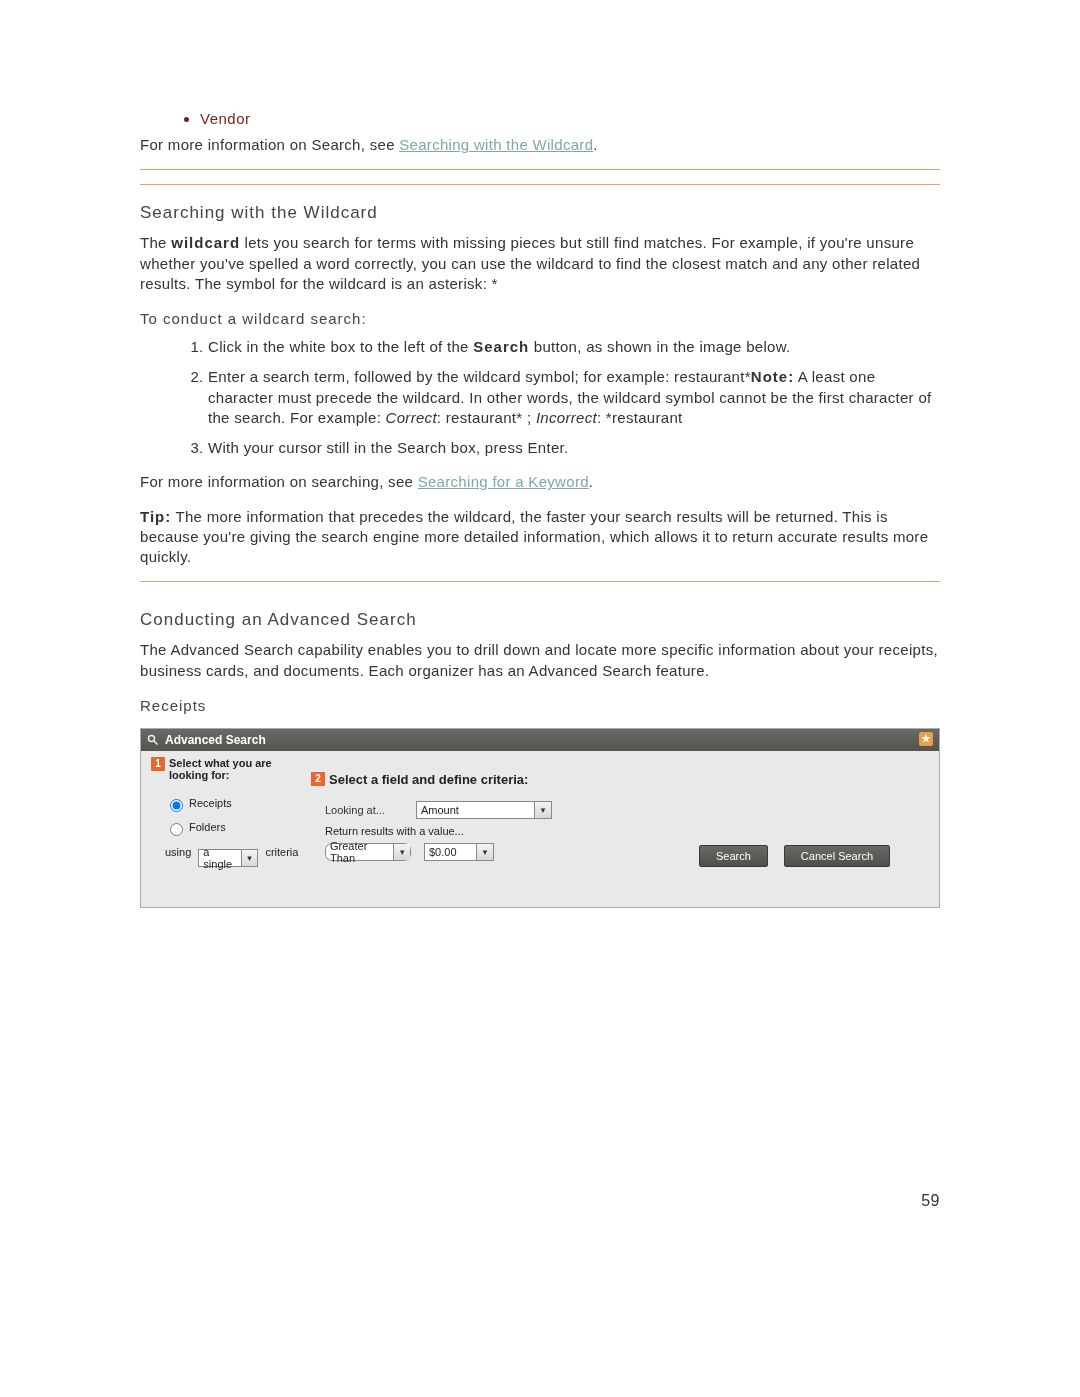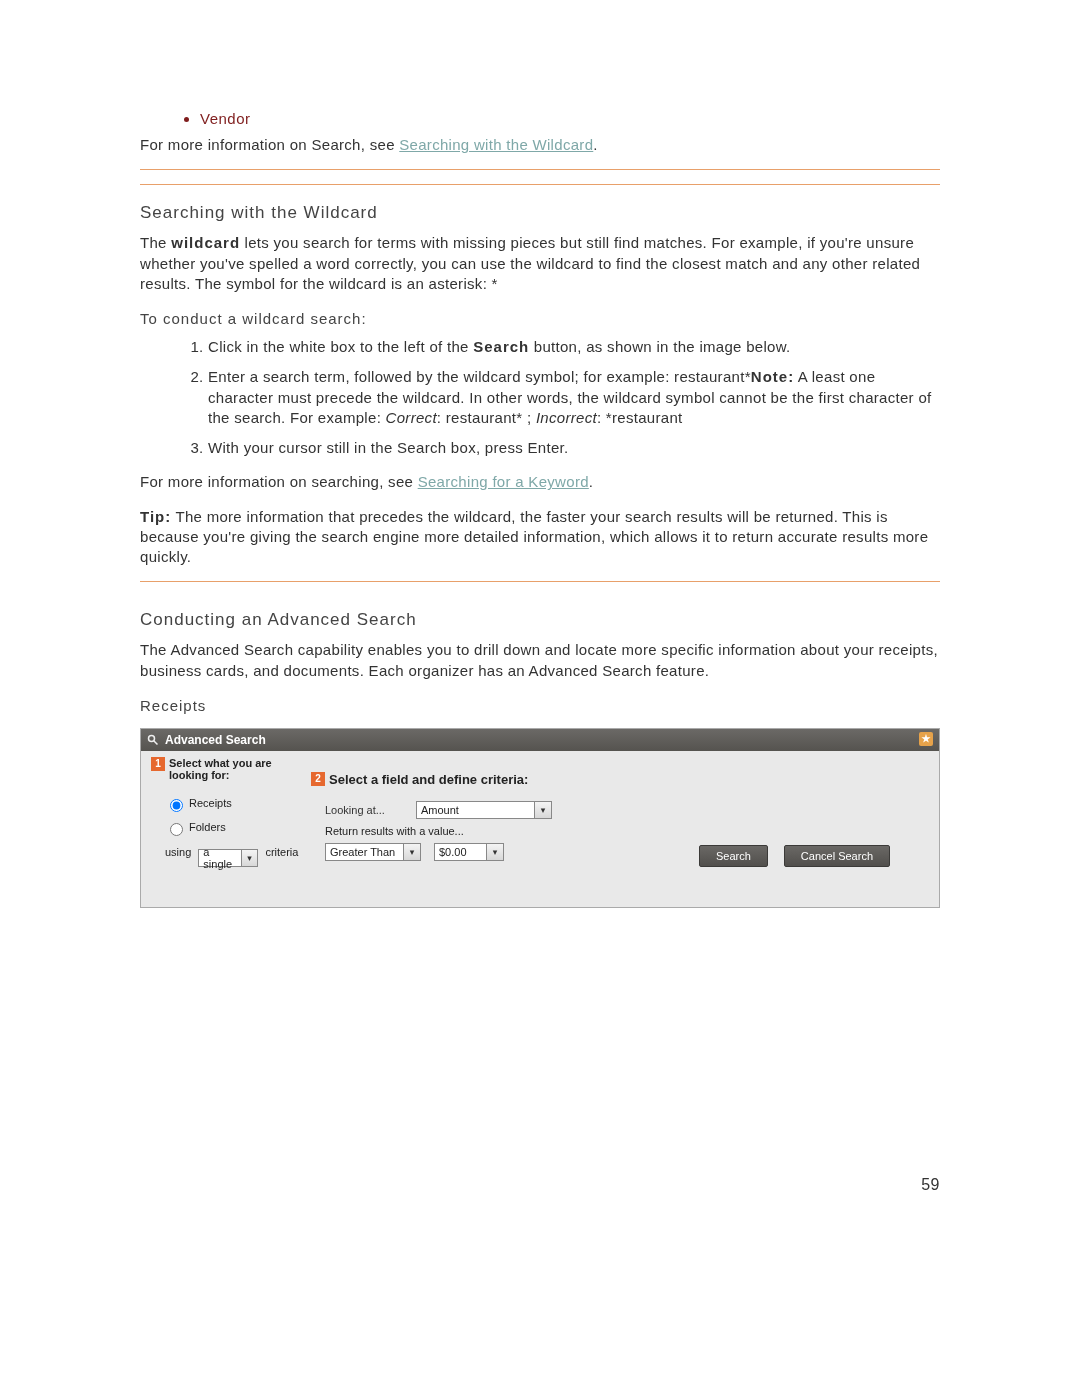--- a/index.html
+++ b/index.html
@@ -64,21 +64,21 @@
     line-height: 1.35;
     letter-spacing: 0.3px;
   }
   ol.steps li {
     margin-bottom: 10px;
   }
   .bold { font-weight: bold; letter-spacing: 1px; }
   .ital { font-style: italic; }
   .page-num {
     position: absolute;
-    bottom: 203px;
+    bottom: 187px;
     right: 140px;
     font-size: 16px;
     letter-spacing: 0.5px;
     margin-left: 24px;
   }
 
   
   .adv-container {
     margin-top: 14px;
     border: 1px solid #aaa;
@@ -306,21 +306,21 @@
             <span class="lbl">Looking at...</span>
             <span class="selbox" style="width:136px;">
               <span>Amount</span>
               <span class="dd">▾</span>
             </span>
           </div>
           <div class="row">
             <span>Return results with a value...</span>
           </div>
           <div class="row">
-            <span class="selbox" style="width:96px;">
+            <span class="selbox" style="width:86px;border-radius:7px;">
               <span>Greater Than</span>
               <span class="dd">▾</span>
             </span>
             <span class="selbox" style="width:70px;">
               <span>$0.00</span>
               <span class="dd">▾</span>
             </span>
           </div>
         </div>
       </div>

